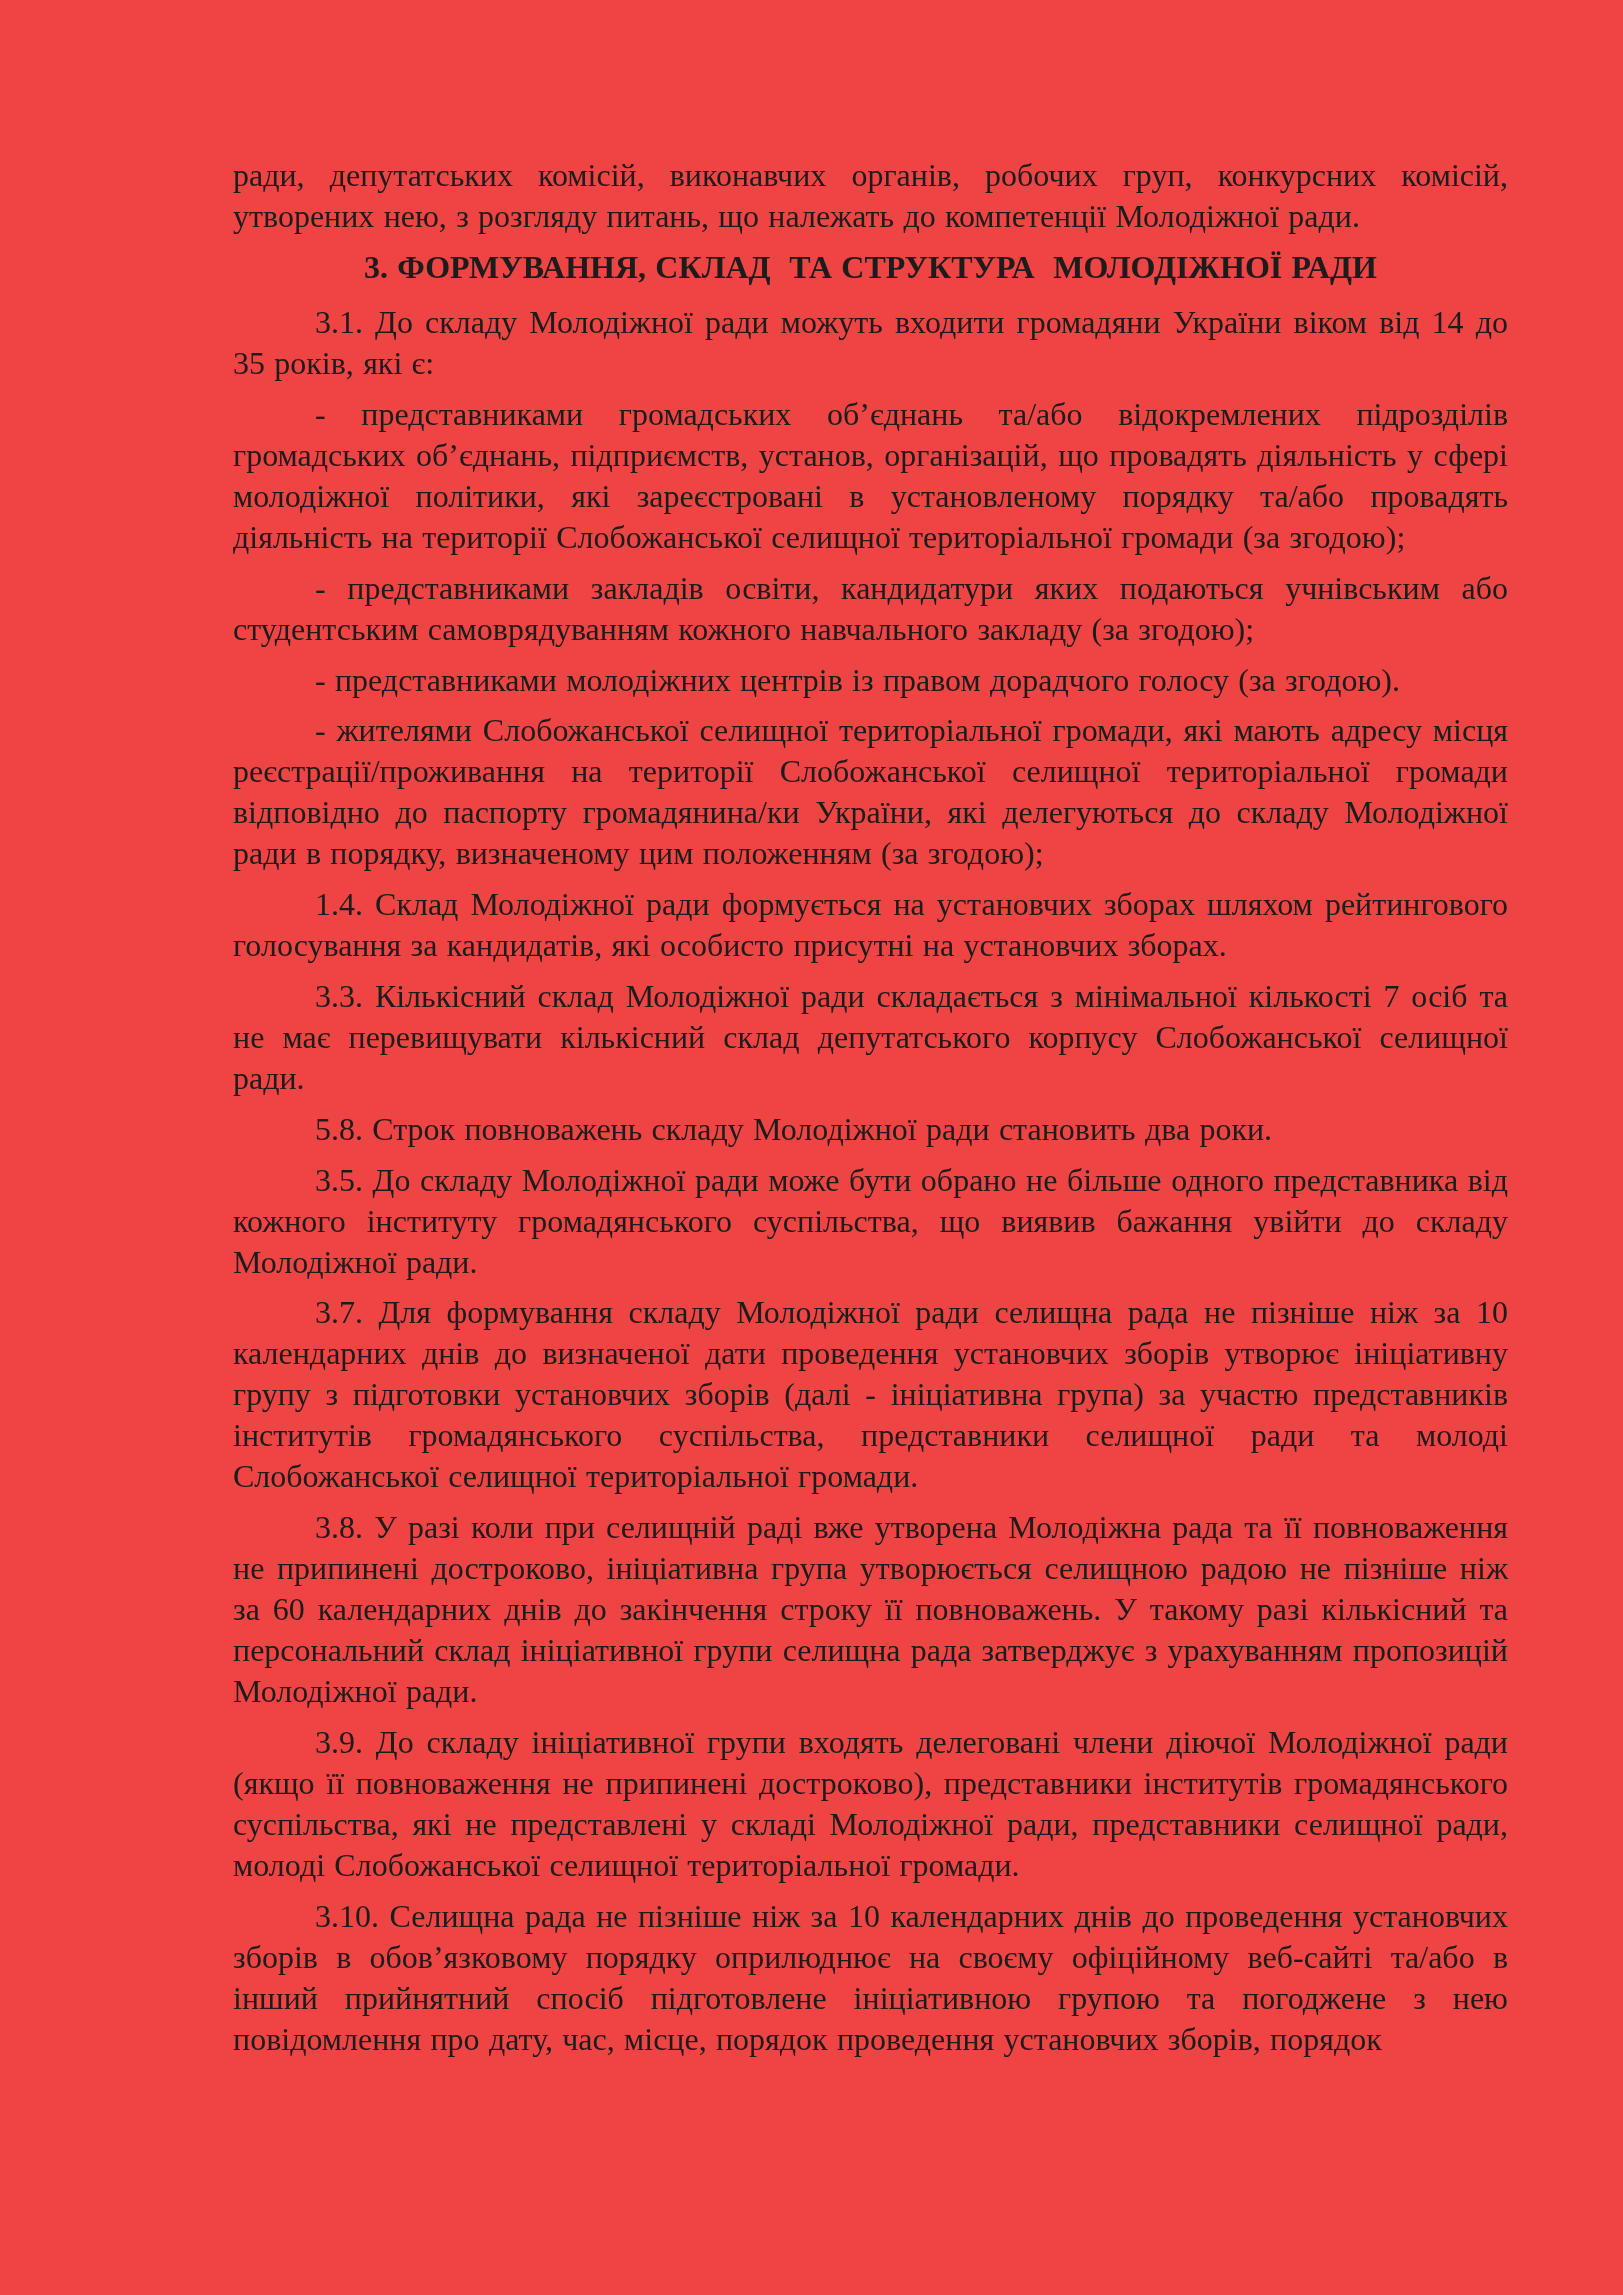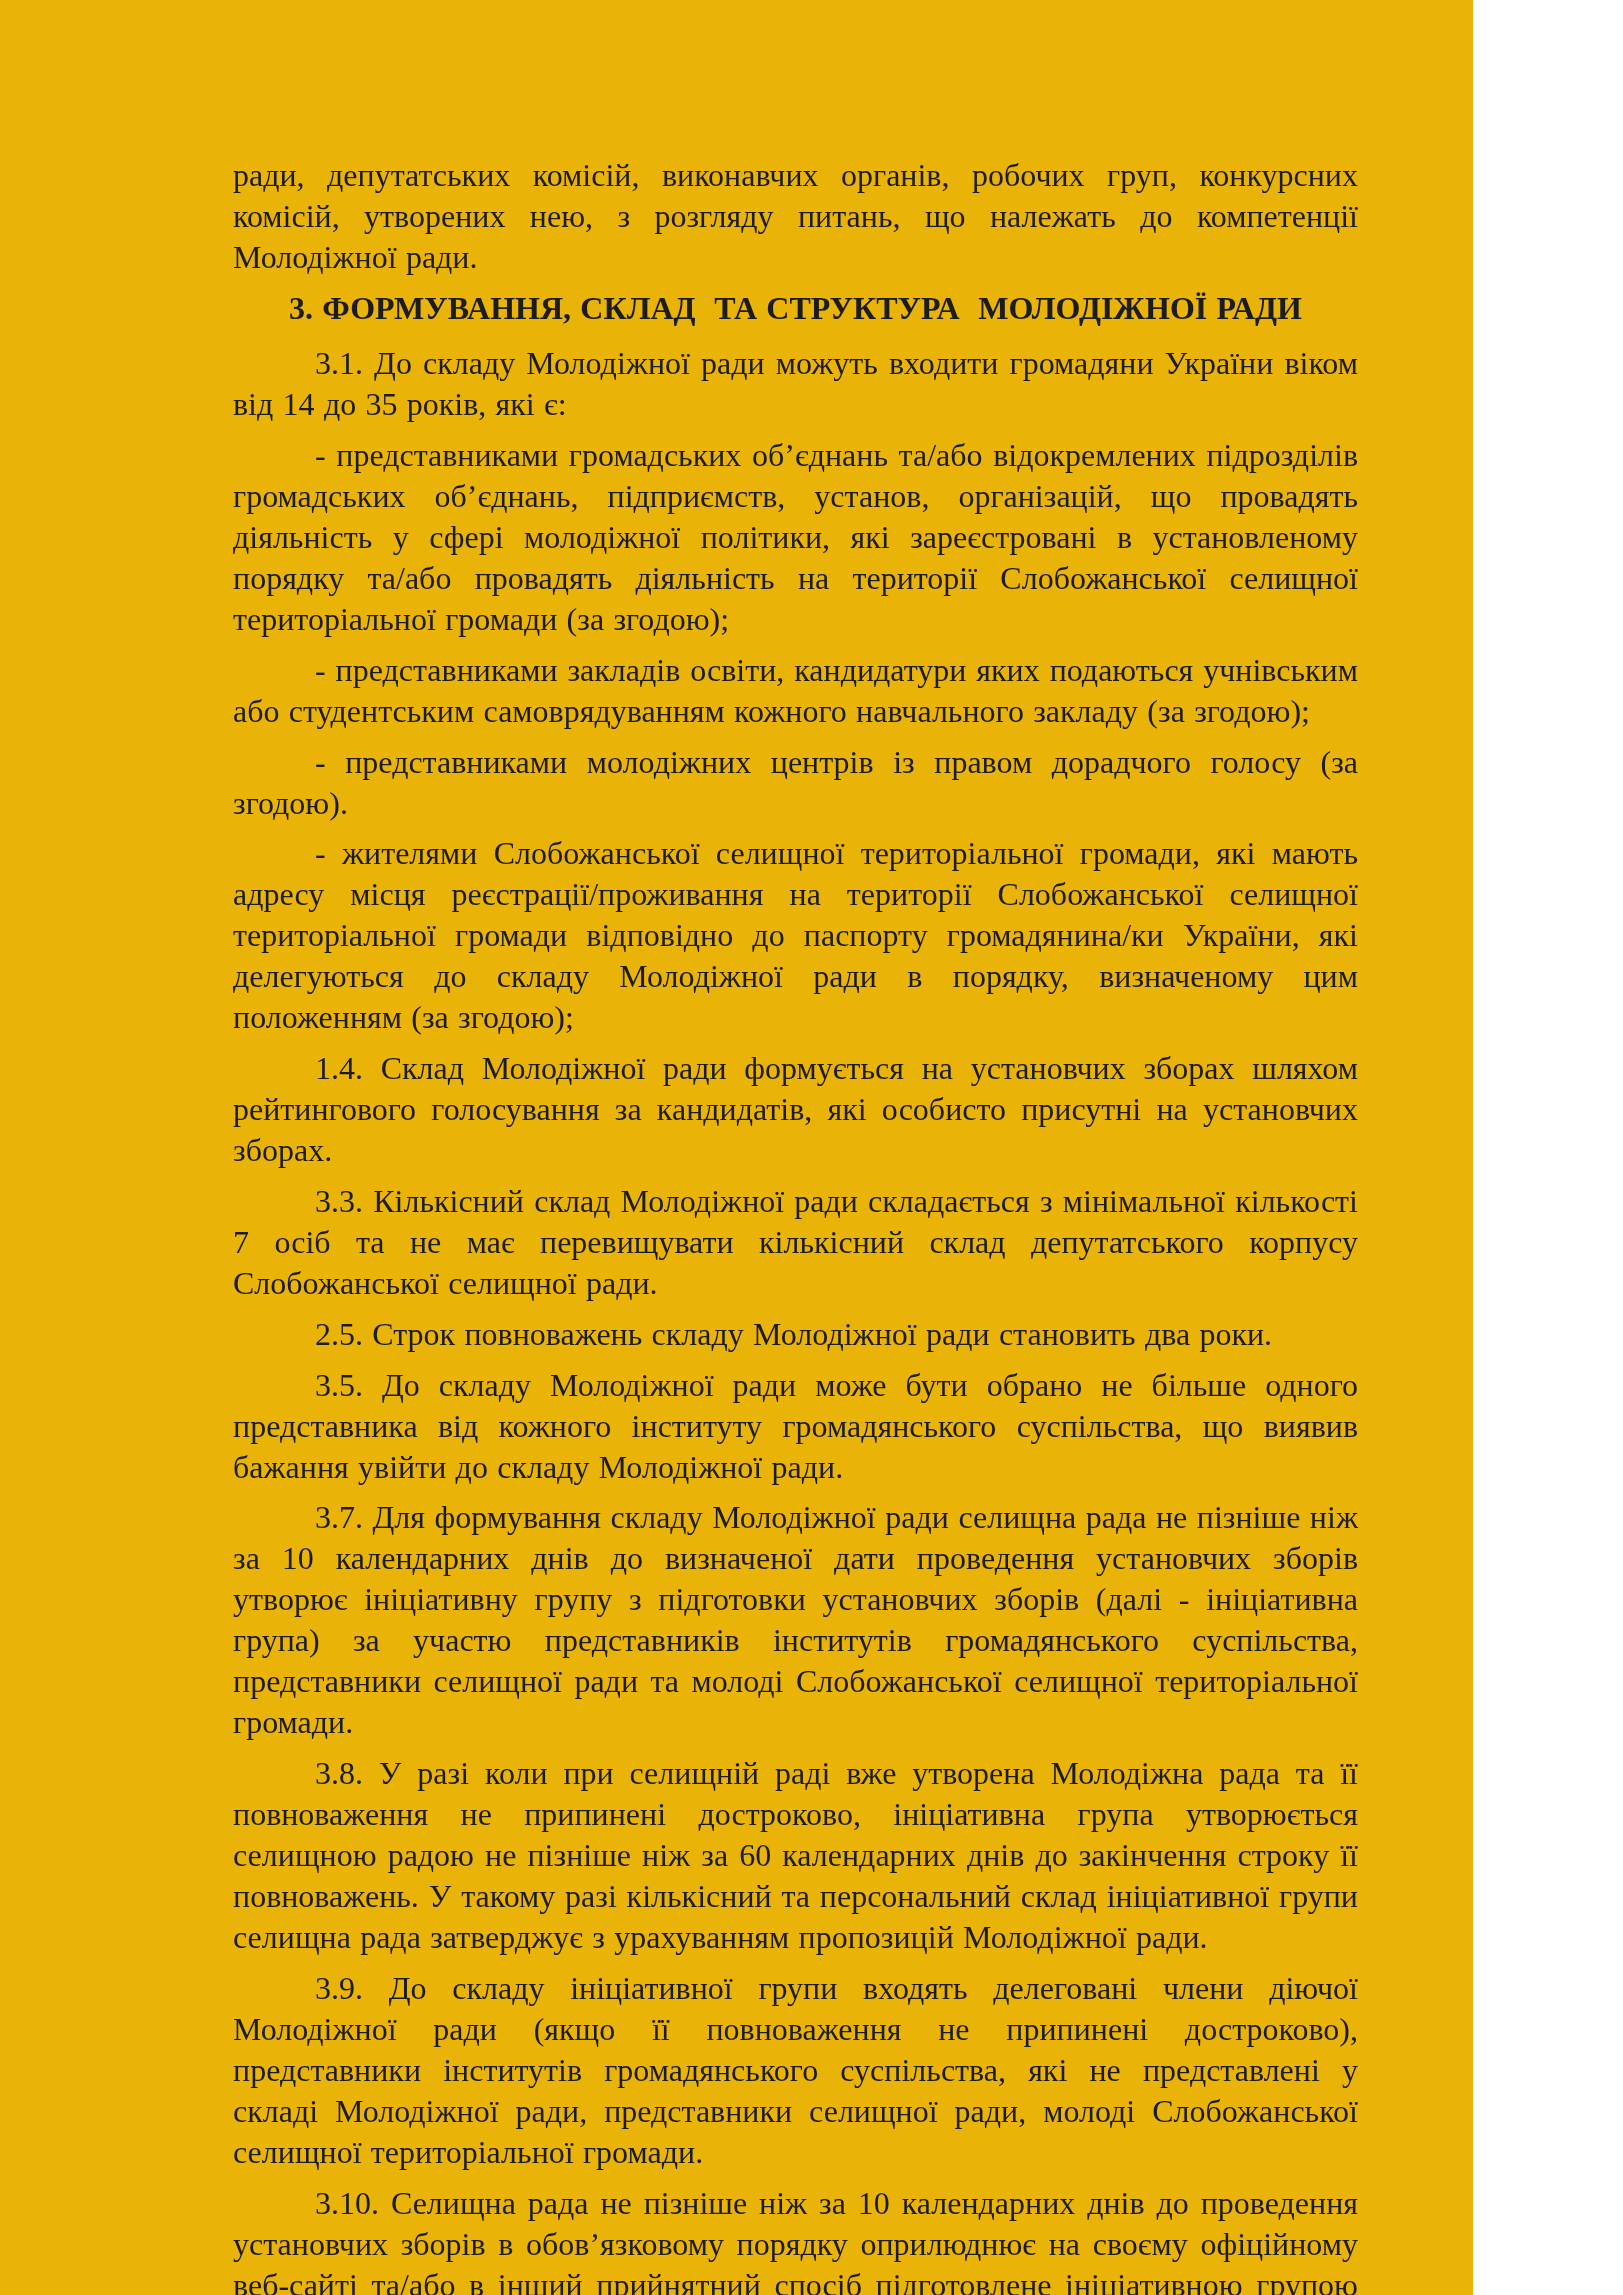--- a/index.html
+++ b/index.html
@@ -8,24 +8,24 @@
     background: #ffffff;
   }
   body {
     width: 1623px;
     height: 2295px;
     position: relative;
     font-family: "Liberation Serif", "DejaVu Serif", serif;
   }
   .page {
     box-sizing: border-box;
-    width: 1473px;
+    width: 1623px;
     height: 2295px;
     padding: 155px 115px 39px 233px;
-    background: #eab308;
+    background: #ef4444;
   }
   .doc-body p {
     margin: 0 0 9.8px 0;
     font-size: 32px;
     line-height: 41px;
     color: #1c1c1c;
     text-align: justify;
     hyphens: none;
     word-spacing: 1.3px;
   }
@@ -47,21 +47,21 @@
   <div class="doc-body" id="doc-body">
       <p class="plain">ради, депутатських комісій, виконавчих органів, робочих груп, конкурсних комісій, утворених нею, з розгляду питань, що належать до компетенції Молодіжної ради.</p>
       <p class="heading">3. ФОРМУВАННЯ, СКЛАД  ТА СТРУКТУРА  МОЛОДІЖНОЇ РАДИ</p>
       <p class="indent">3.1. До складу Молодіжної ради можуть входити громадяни України віком від 14 до 35 років, які є:</p>
       <p class="indent">- представниками громадських об’єднань та/або відокремлених підрозділів громадських об’єднань, підприємств, установ, організацій, що провадять діяльність у сфері молодіжної політики, які зареєстровані в установленому порядку та/або провадять діяльність на території Слобожанської селищної територіальної громади (за згодою);</p>
       <p class="indent">- представниками закладів освіти, кандидатури яких подаються учнівським або студентським самоврядуванням кожного навчального закладу (за згодою);</p>
       <p class="indent">- представниками молодіжних центрів із правом дорадчого голосу (за згодою).</p>
       <p class="indent">- жителями Слобожанської селищної територіальної громади, які мають адресу місця реєстрації/проживання на території Слобожанської селищної територіальної громади відповідно до паспорту громадянина/ки України, які делегуються до складу Молодіжної ради в порядку, визначеному цим  положенням (за згодою);</p>
       <p class="indent">1.4. Склад Молодіжної ради формується на установчих зборах шляхом рейтингового голосування за кандидатів, які особисто присутні на установчих зборах.</p>
       <p class="indent">3.3. Кількісний склад Молодіжної ради складається з мінімальної кількості 7 осіб та не має перевищувати кількісний склад депутатського корпусу Слобожанської селищної ради.</p>
-      <p class="indent">2.5. Строк повноважень складу Молодіжної ради становить два роки.</p>
+      <p class="indent">5.8. Строк повноважень складу Молодіжної ради становить два роки.</p>
       <p class="indent">3.5. До складу Молодіжної ради може бути обрано не більше одного представника від кожного інституту громадянського суспільства, що виявив бажання увійти до складу Молодіжної ради.</p>
       <p class="indent">3.7. Для формування складу Молодіжної ради селищна рада не пізніше ніж за 10 календарних днів до визначеної дати проведення установчих зборів утворює ініціативну групу з підготовки установчих зборів (далі - ініціативна група) за участю представників інститутів громадянського суспільства, представники селищної ради та молоді Слобожанської селищної територіальної громади.</p>
       <p class="indent">3.8. У разі коли при селищній раді вже утворена Молодіжна рада та її повноваження не припинені достроково, ініціативна група утворюється селищною радою не пізніше ніж за 60 календарних днів до закінчення строку її повноважень. У такому разі кількісний та персональний склад ініціативної групи селищна рада затверджує з урахуванням пропозицій Молодіжної ради.</p>
       <p class="indent">3.9. До складу ініціативної групи входять делеговані члени діючої Молодіжної ради (якщо її повноваження не припинені достроково), представники інститутів громадянського суспільства, які не представлені у складі Молодіжної ради, представники селищної ради, молоді Слобожанської селищної територіальної громади.</p>
       <p class="indent">3.10. Селищна рада не пізніше ніж за 10 календарних днів до проведення установчих зборів в обов’язковому порядку оприлюднює на своєму офіційному веб-сайті та/або в інший прийнятний спосіб підготовлене ініціативною групою та погоджене з нею повідомлення про дату, час, місце, порядок проведення установчих зборів, порядок</p>
     </div>
 </div>
 
 
 </body></html>

